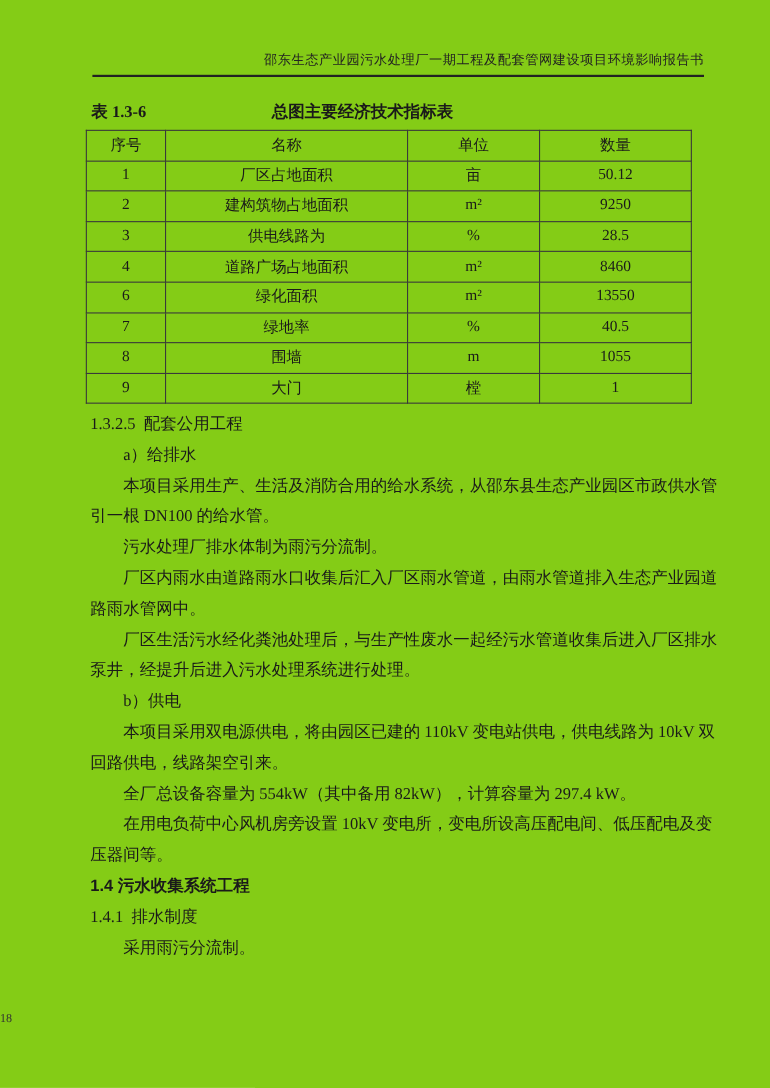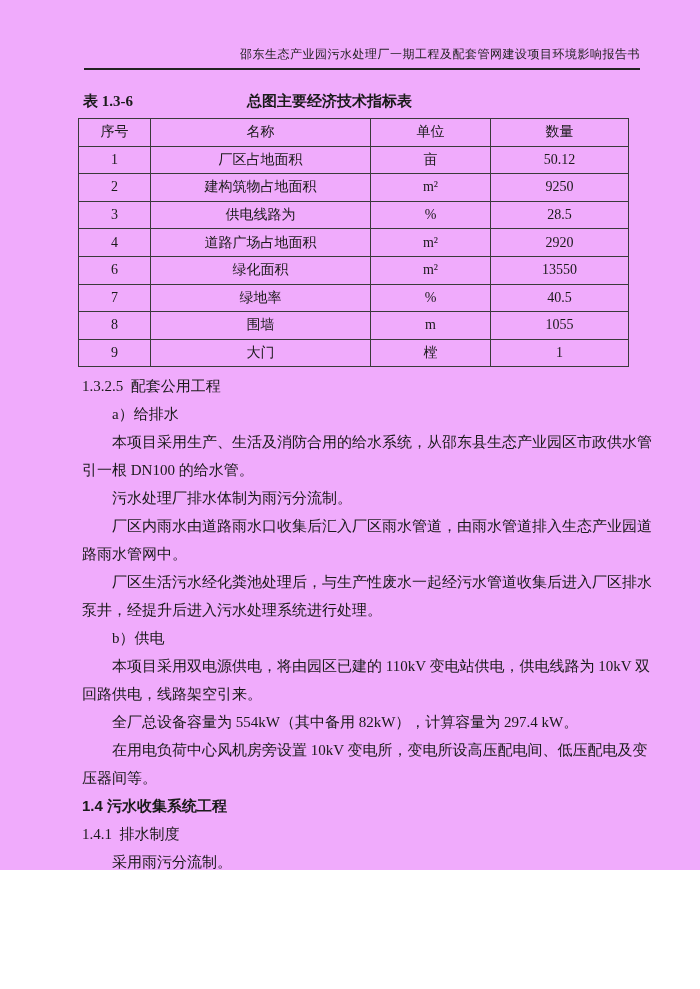--- a/index.html
+++ b/index.html
@@ -3,22 +3,22 @@
 <meta charset="utf-8">
 <style>
   html, body {
     margin: 0;
     padding: 0;
     background: #ffffff;
   }
   .page {
     position: relative;
     width: 700px;
-    height: 870px;
-    background: #f0abfc;
+    height: 989px;
+    background: #84cc16;
     font-family: "Liberation Serif", "DejaVu Serif", serif;
     color: #1a1a1a;
     overflow: hidden;
     text-decoration: underline;
   }
   .doc-header-text {
     position: absolute;
     top: 46px;
     right: 60px;
     font-size: 12px;
@@ -147,21 +147,21 @@
         <tr>
           <td>3</td>
           <td>供电线路为</td>
           <td>%</td>
           <td>28.5</td>
         </tr>
         <tr>
           <td>4</td>
           <td>道路广场占地面积</td>
           <td>m²</td>
-          <td>2920</td>
+          <td>8460</td>
         </tr>
         <tr>
           <td>6</td>
           <td>绿化面积</td>
           <td>m²</td>
           <td>13550</td>
         </tr>
         <tr>
           <td>7</td>
           <td>绿地率</td>

